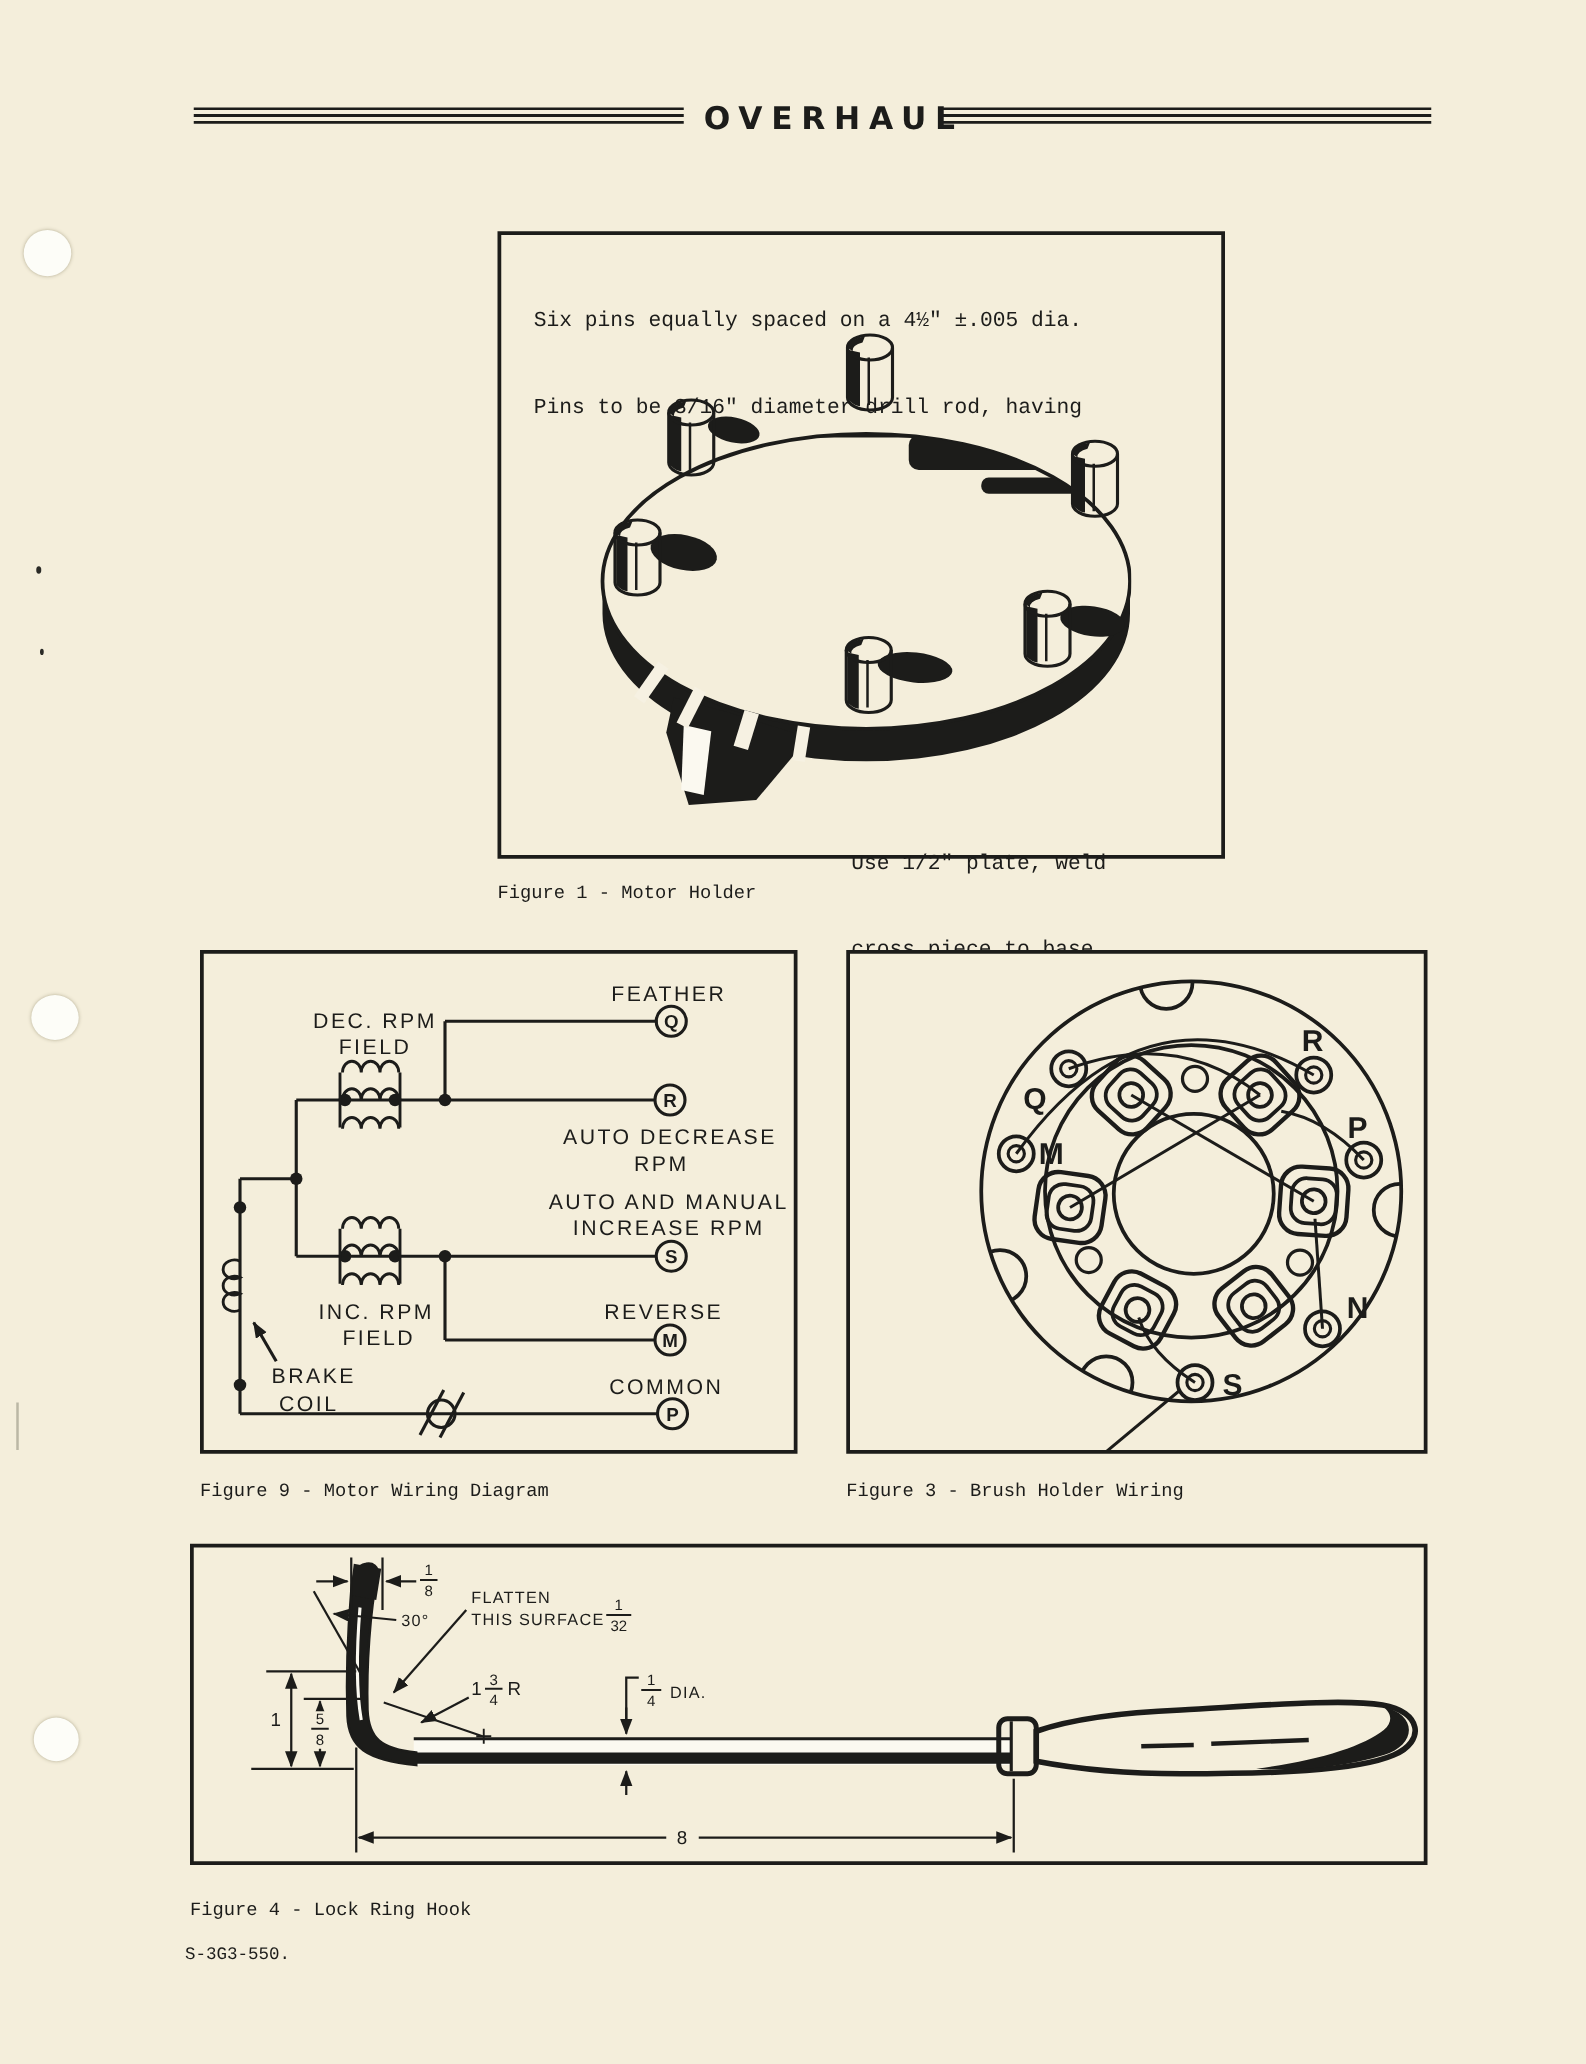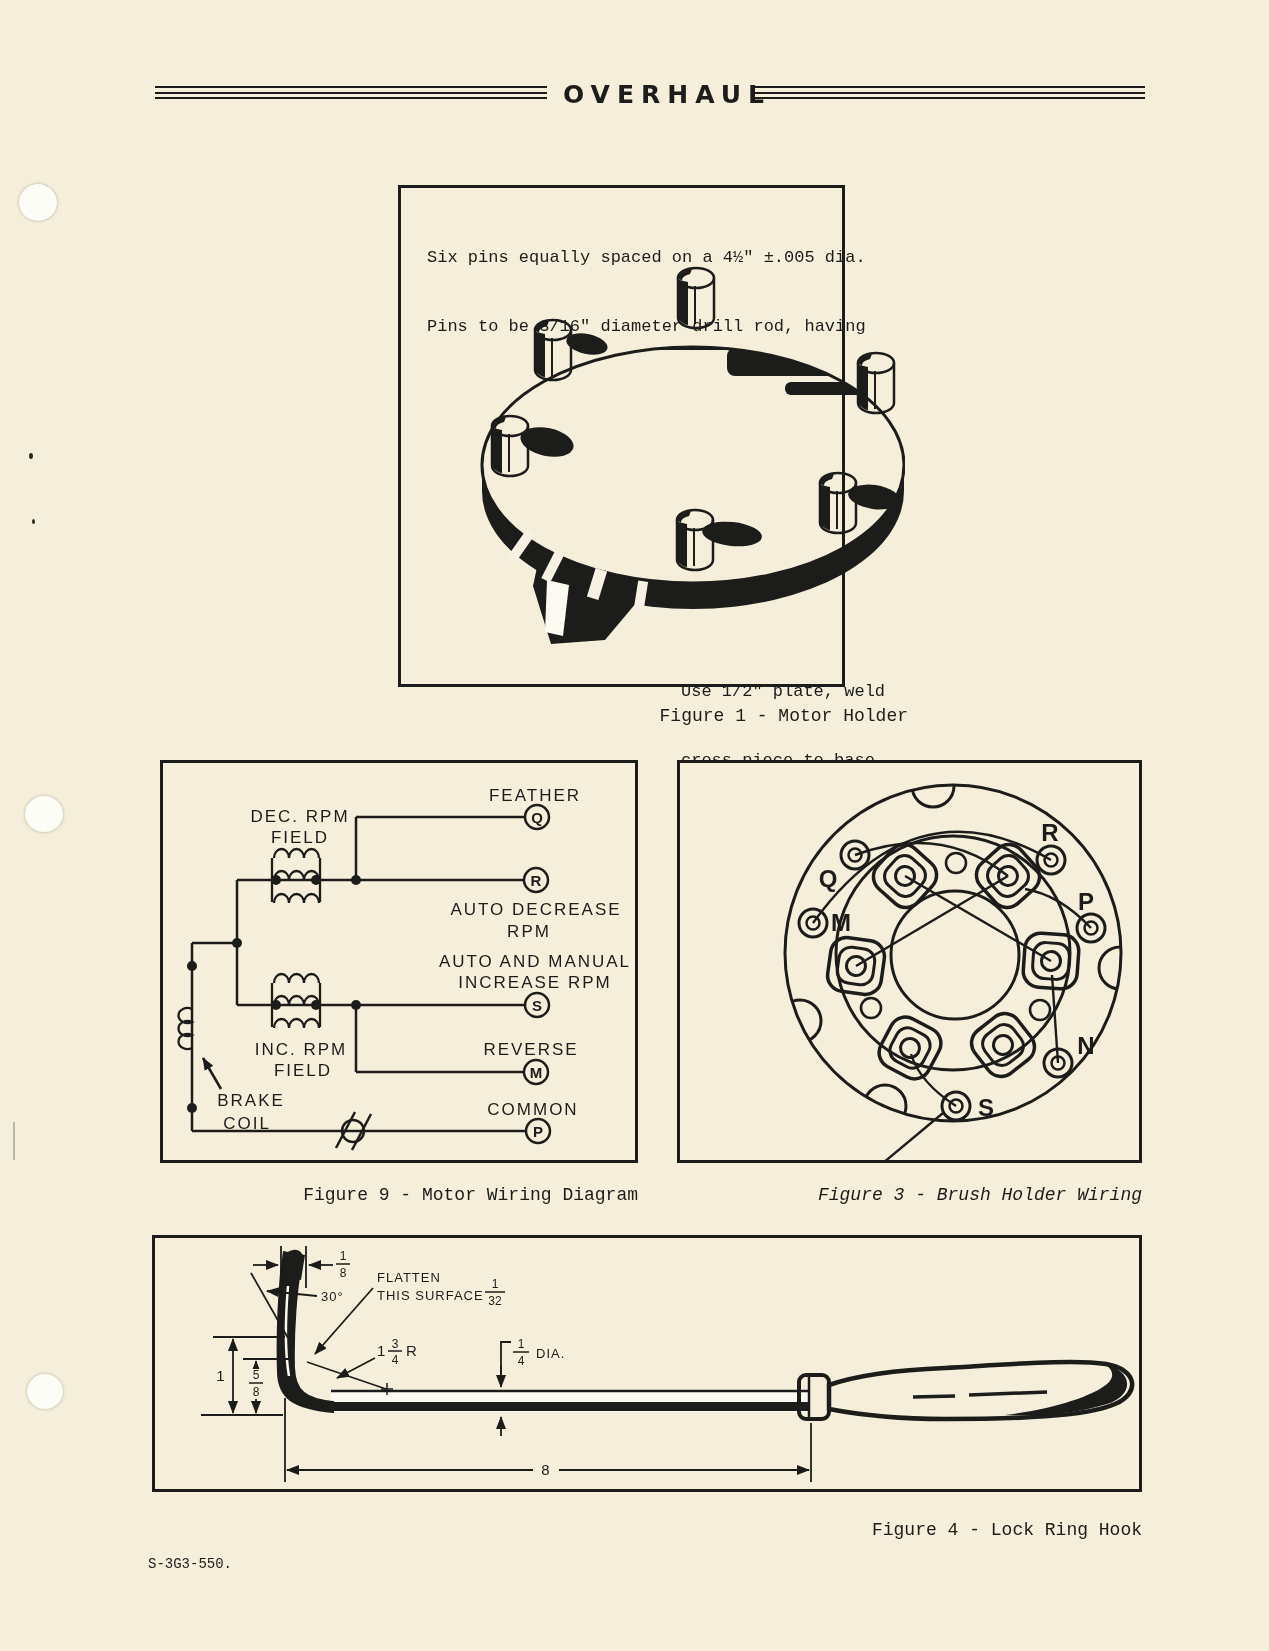--- a/index.html
+++ b/index.html
@@ -7,22 +7,22 @@
        font-family:"Liberation Sans",sans-serif;color:#1c1c1a;}
   .abs{position:absolute;}
   
   .triple-rule{height:13px;
     background:linear-gradient(to bottom,#1c1c1a 0 2px,transparent 2px 5.5px,#1c1c1a 5.5px 7.5px,transparent 7.5px 11px,#1c1c1a 11px 13px);}
   .header-title{font-family:"DejaVu Sans",sans-serif;font-weight:bold;font-size:25px;
     letter-spacing:7px;color:#1c1c1a;}
   
   .fig-box{position:absolute;border:3px solid #1c1c1a;box-sizing:border-box;background:#f4eedb;}
   .fig-box svg{position:absolute;left:0;top:0;}
-  .caption{position:absolute;font-family:"Liberation Mono",monospace;font-size:18px;
-    text-align:right;color:#1c1c1a;white-space:pre;}
+  .caption{position:absolute;font-family:"Liberation Mono",monospace;font-size:15px;
+    text-align:left;color:#1c1c1a;white-space:pre;}
   .mono-note{position:absolute;font-family:"Liberation Mono",monospace;font-size:17px;
     line-height:23px;color:#1c1c1a;white-space:pre;}
   .doc-number{position:absolute;font-family:"Liberation Mono",monospace;font-size:14px;color:#1c1c1a;}
   
   .hole{position:absolute;background:#fdfdf8;border-radius:50%;box-shadow:0 0 3px rgba(170,163,135,.9);}
   .speck{position:absolute;background:#2a2a26;border-radius:50%;}
   .pencil{position:absolute;background:#8d8a79;opacity:.55;}
   
   .ink{stroke:#1c1c1a;fill:none;}
   .hand{font-family:"Liberation Sans",sans-serif;font-size:17px;letter-spacing:2px;fill:#1c1c1a;}
@@ -38,21 +38,21 @@
 <div class="hole abs" style="left:25px;top:796px;width:38px;height:36px;"></div>
 <div class="hole abs" style="left:27px;top:1374px;width:36px;height:35px;"></div>
 <div class="speck" style="left:29px;top:453px;width:4px;height:6px;"></div>
 <div class="speck" style="left:32px;top:519px;width:3px;height:5px;"></div>
 <div class="pencil" style="left:13px;top:1122px;width:2px;height:38px;"></div>
 
 <div class="triple-rule abs" style="left:155px;top:86px;width:392px;"></div>
 <div class="header-title abs" style="left:563px;top:80px;">OVERHAUL</div>
 <div class="triple-rule abs" style="left:753px;top:86px;width:392px;"></div>
 
-<div class="fig-box" style="left:398px;top:185px;width:447px;height:502px;">
+<div class="fig-box" style="left:398px;top:185px;width:582px;height:502px;">
   <svg width="504" height="496" viewBox="0 0 504 496">
     <defs>
       <clipPath id="plateClip">
           <ellipse cx="292" cy="277" rx="211" ry="118"></ellipse>
         </clipPath>
     </defs>
 
     <path d="M81,303 A211,118 0 0 0 503,303 L503,277 A211,118 0 0 1 81,277 Z" fill="#1c1c1a"></path>
 
     <g>
@@ -342,21 +342,21 @@
     <g>
       <text class="big-letter" x="148" y="124" text-anchor="middle">Q</text>
       <text class="big-letter" x="370" y="78" text-anchor="middle">R</text>
       <text class="big-letter" x="161" y="168" text-anchor="middle">M</text>
       <text class="big-letter" x="406" y="147" text-anchor="middle">P</text>
       <text class="big-letter" x="406" y="291" text-anchor="middle">N</text>
       <text class="big-letter" x="306" y="353" text-anchor="middle">S</text>
     </g>
   </svg>
 </div>
-<div class="caption" style="left:677px;top:1185px;width:465px;font-style:italic;">Figure 3 - Brush Holder Wiring</div>
+<div class="caption" style="left:677px;top:1185px;width:465px;">Figure 3 - Brush Holder Wiring</div>
 
 <div class="fig-box" style="left:152px;top:1235px;width:990px;height:257px;">
   <svg width="984" height="251" viewBox="0 0 984 251">
     <defs>
       <marker id="arr4" markerWidth="14" markerHeight="12" refX="12" refY="5" orient="auto-start-reverse" markerUnits="userSpaceOnUse">
         <path d="M0,0 L13,5 L0,10 Z" fill="#1c1c1a"></path>
       </marker>
     </defs>
 
     <g>

